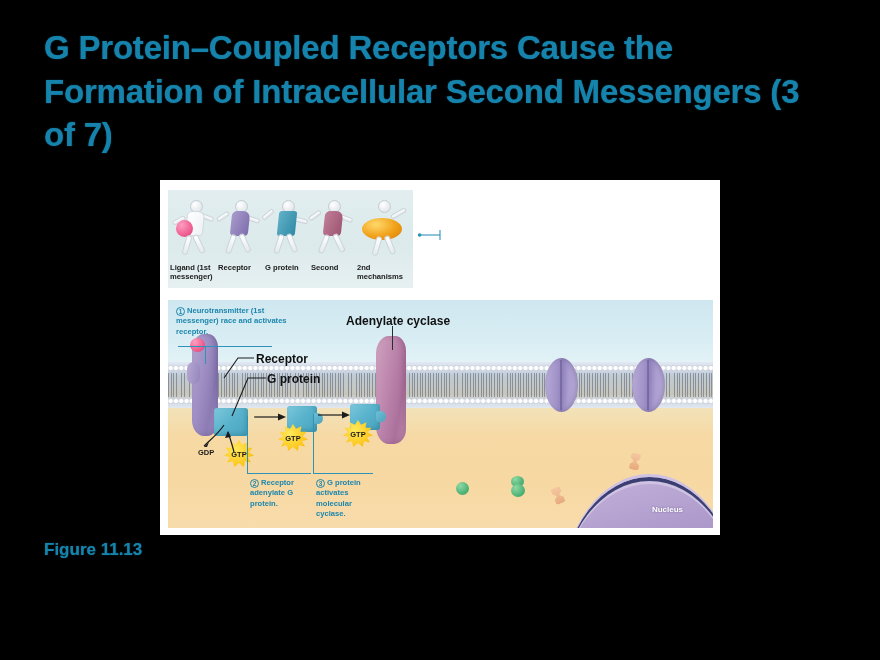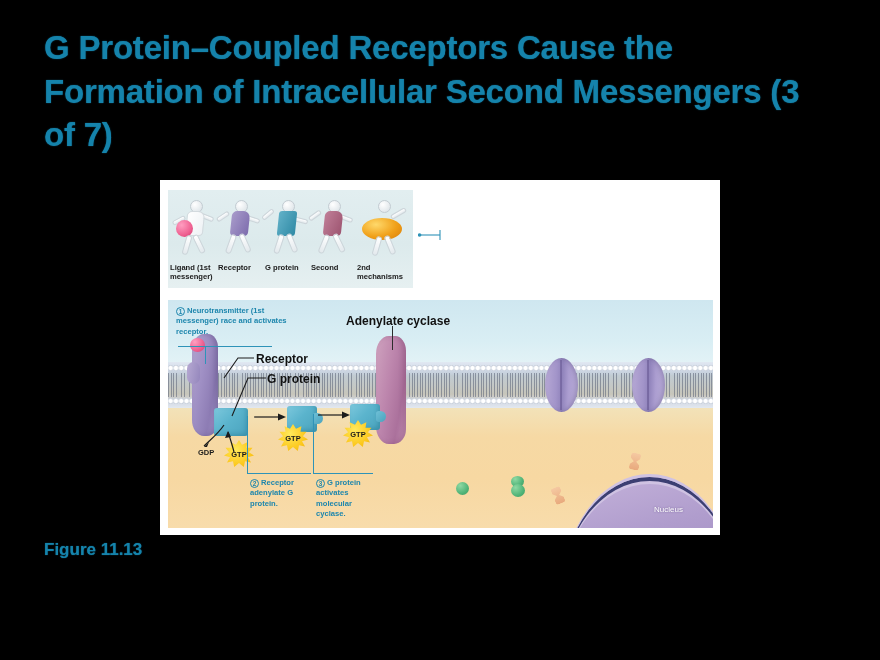--- a/index.html
+++ b/index.html
@@ -177,21 +177,21 @@
   #nucleus {
     position:absolute; right:-24px; bottom:-66px;
     width: 175px; height: 120px;
     border-radius: 50% 50% 0 0 / 100% 100% 0 0;
     background: linear-gradient(165deg,#c5b3db 0%, #b09dcd 45%, #9d89be 100%);
     border-top: 3px solid #cfc2e2;
     box-shadow: inset 0 5px 0 -1px #3c3f72, inset 0 9px 0 -2px #cfc2e2;
   }
   #nucleus-label {
     position:absolute; right:30px; bottom:14px;
-    color:#ffffff; font-size: 8px; font-weight:normal;
+    color:#ffffff; font-size: 8px; font-weight:bold;
     text-shadow: 0 0 2px rgba(70,50,110,.6);
     text-align: right;
   }
   .pore {
     position:absolute; width:10px; height:17px;
     background: linear-gradient(180deg,#f5c9a2,#e8a97c);
     border-radius: 3px;
     clip-path: polygon(0 0,100% 0,100% 30%,62% 50%,100% 70%,100% 100%,0 100%,0 70%,38% 50%,0 30%);
   }
   .vesicle {

